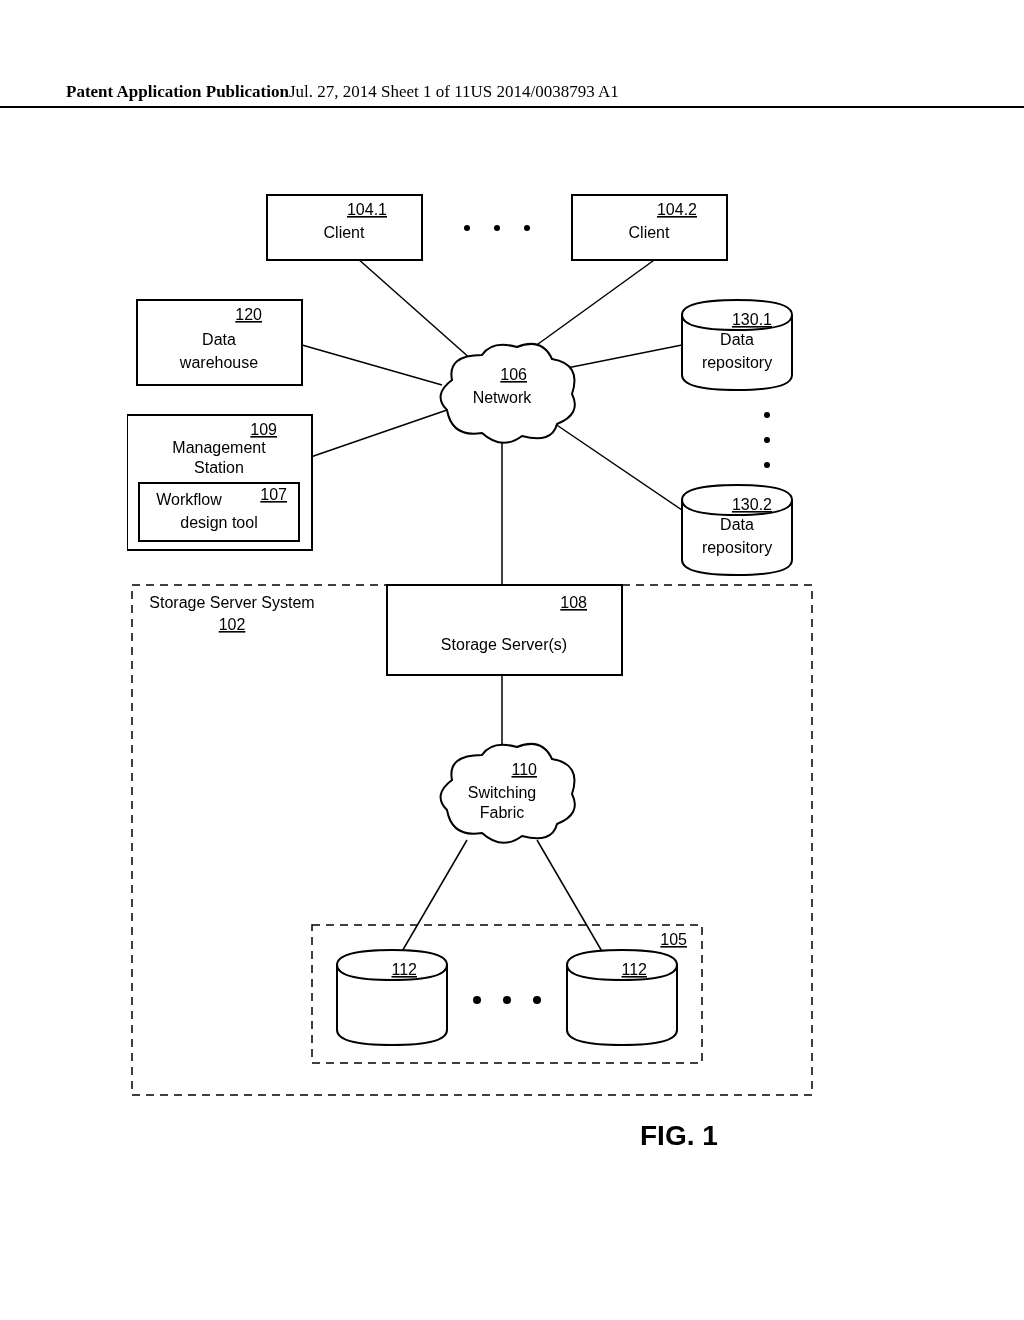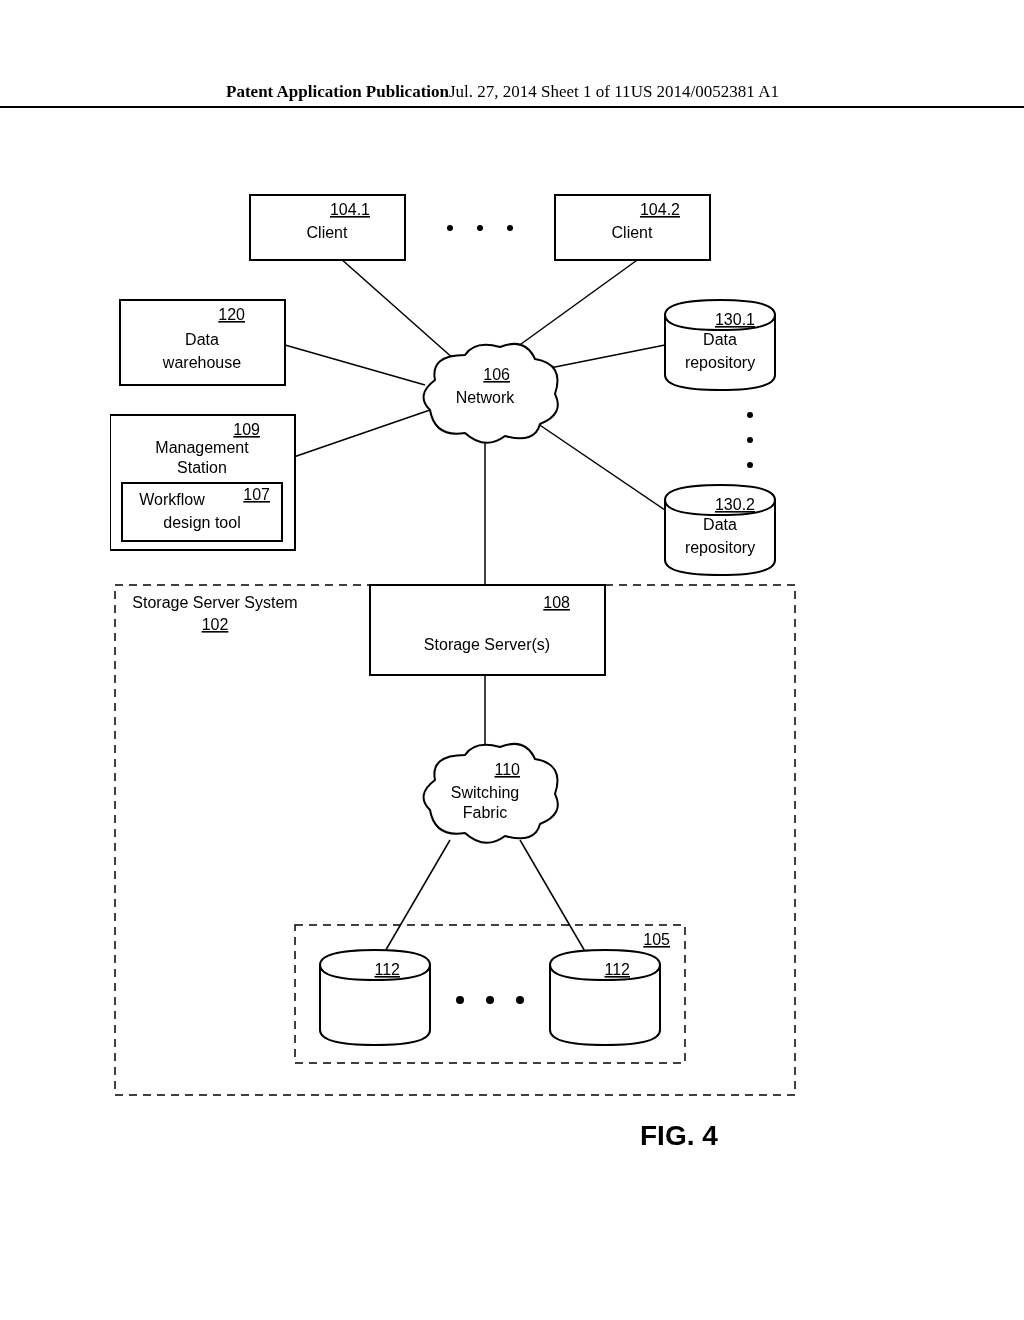--- a/index.html
+++ b/index.html
@@ -1,32 +1,32 @@
 <!DOCTYPE html>
 <html><head>
 <meta charset="utf-8">
 <style>
   html,body{margin:0;padding:0;background:#fff;font-family:"Times New Roman",serif}
   .page{position:relative;width:1024px;height:1320px;background:#fff}
-  .hdr{position:absolute;left:0;right:0;top:82px;border-bottom:2px solid #000;padding:0 110px 4px 91px;display:flex;justify-content:center;font-size:17px;font-family:"Times New Roman",serif}
+  .hdr{position:absolute;left:0;right:0;top:82px;border-bottom:2px solid #000;padding:0 110px 4px 66px;display:flex;justify-content:flex-start;font-size:17px;font-family:"Times New Roman",serif}
   .hdr .l{font-weight:bold}
-  .diagram{position:absolute;left:110px;top:190px;width:780px;height:940px}
+  .diagram{position:absolute;left:127px;top:190px;width:780px;height:940px}
   svg{width:100%;height:100%}
   text{font-family:Arial,Helvetica,sans-serif;font-size:16px}
   .num{font-size:16px;text-decoration:underline}
   .figcap{position:absolute;font-family:Arial,Helvetica,sans-serif;font-weight:bold;font-size:28px}
 </style>
 </head>
 <body>
 
 <div class="page">
   <div class="hdr">
     <span class="l">Patent Application Publication</span>
     <span>Jul. 27, 2014  Sheet 1 of 11</span>
-    <span>US 2014/0052381 A1</span>
+    <span>US 2014/0038793 A1</span>
   </div>
 
   <div class="diagram">
     <svg viewBox="0 0 780 940">
 
       <g stroke="#000" stroke-width="1.5" fill="none">
         <line x1="230" y1="68" x2="345" y2="170"></line>
         <line x1="530" y1="68" x2="400" y2="162"></line>
         <line x1="175" y1="155" x2="315" y2="195"></line>
         <line x1="175" y1="270" x2="320" y2="220"></line>
@@ -135,14 +135,14 @@
       </g>
 
       <g>
         <path d="M440 775 q0 -15 55 -15 q55 0 55 15 l0 65 q0 15 -55 15 q-55 0 -55 -15 z" fill="#fff" stroke="#000" stroke-width="2"></path>
         <path d="M440 775 q0 15 55 15 q55 0 55 -15" fill="none" stroke="#000" stroke-width="2"></path>
         <text x="520" y="785" text-anchor="end" class="num">112</text>
       </g>
     </svg>
   </div>
 
-  <div class="figcap" style="left:640px;top:1120px">FIG. 4</div>
+  <div class="figcap" style="left:640px;top:1120px">FIG. 1</div>
 </div>
 
 </body></html>

